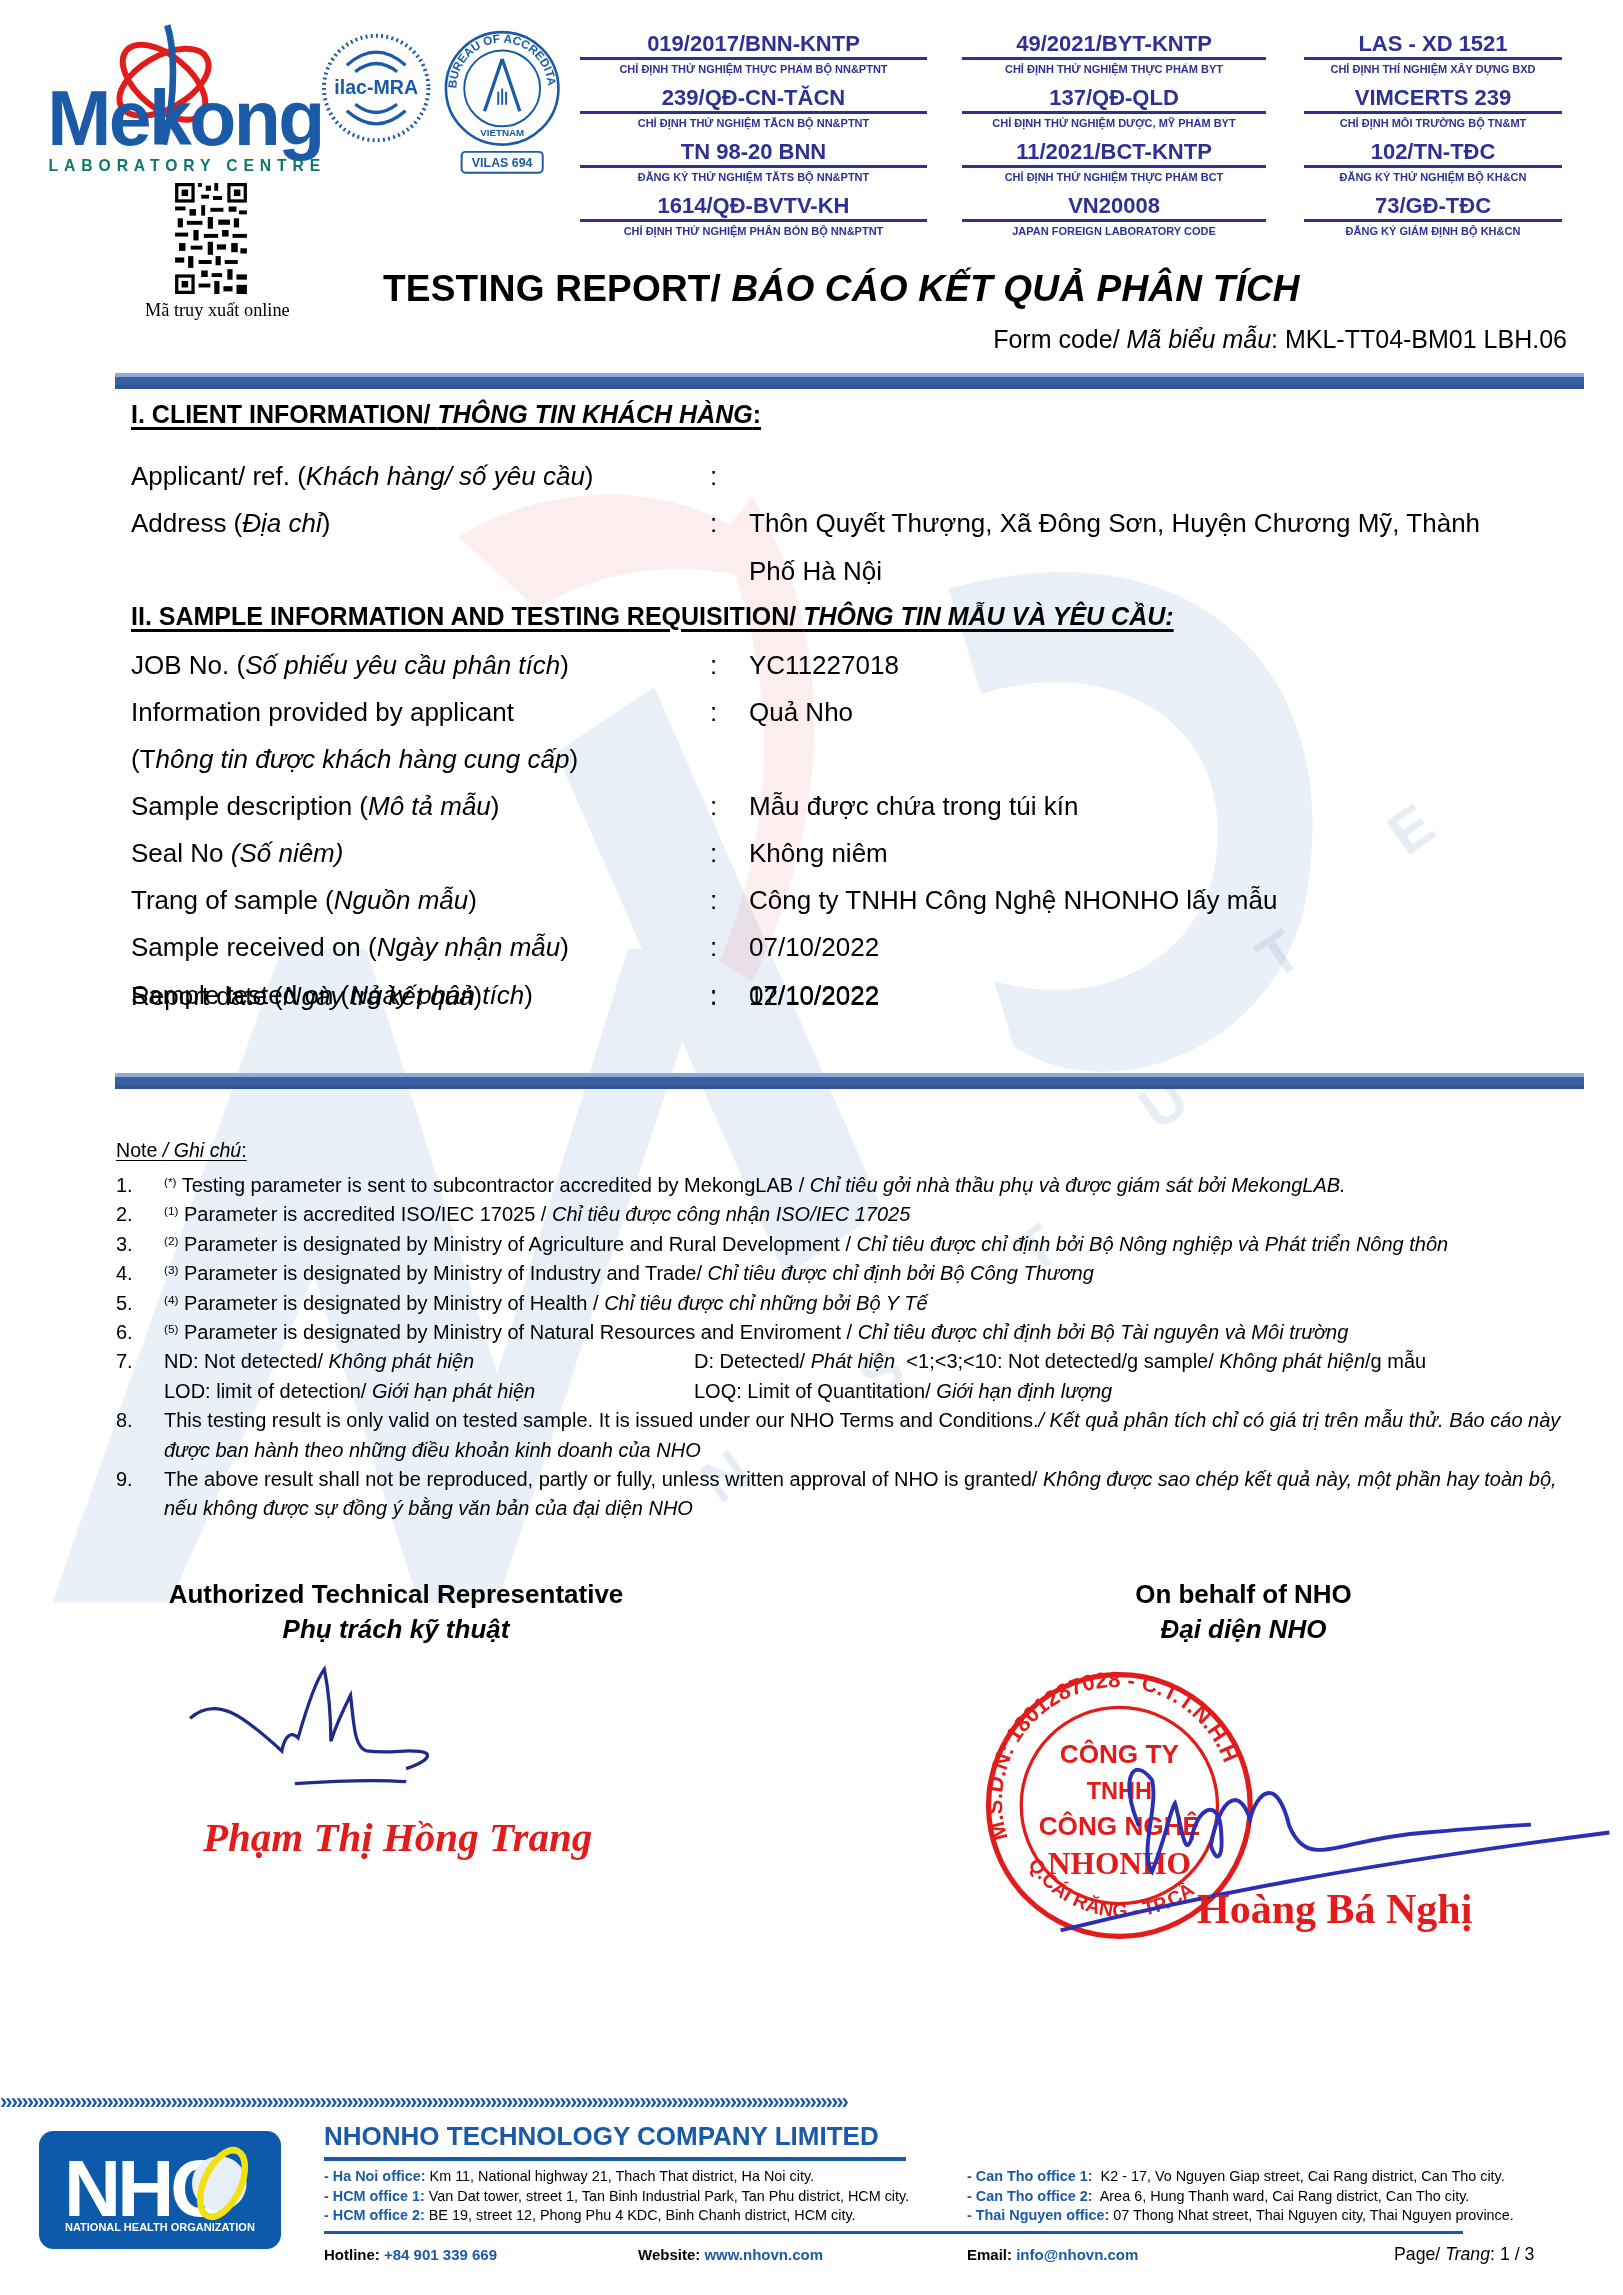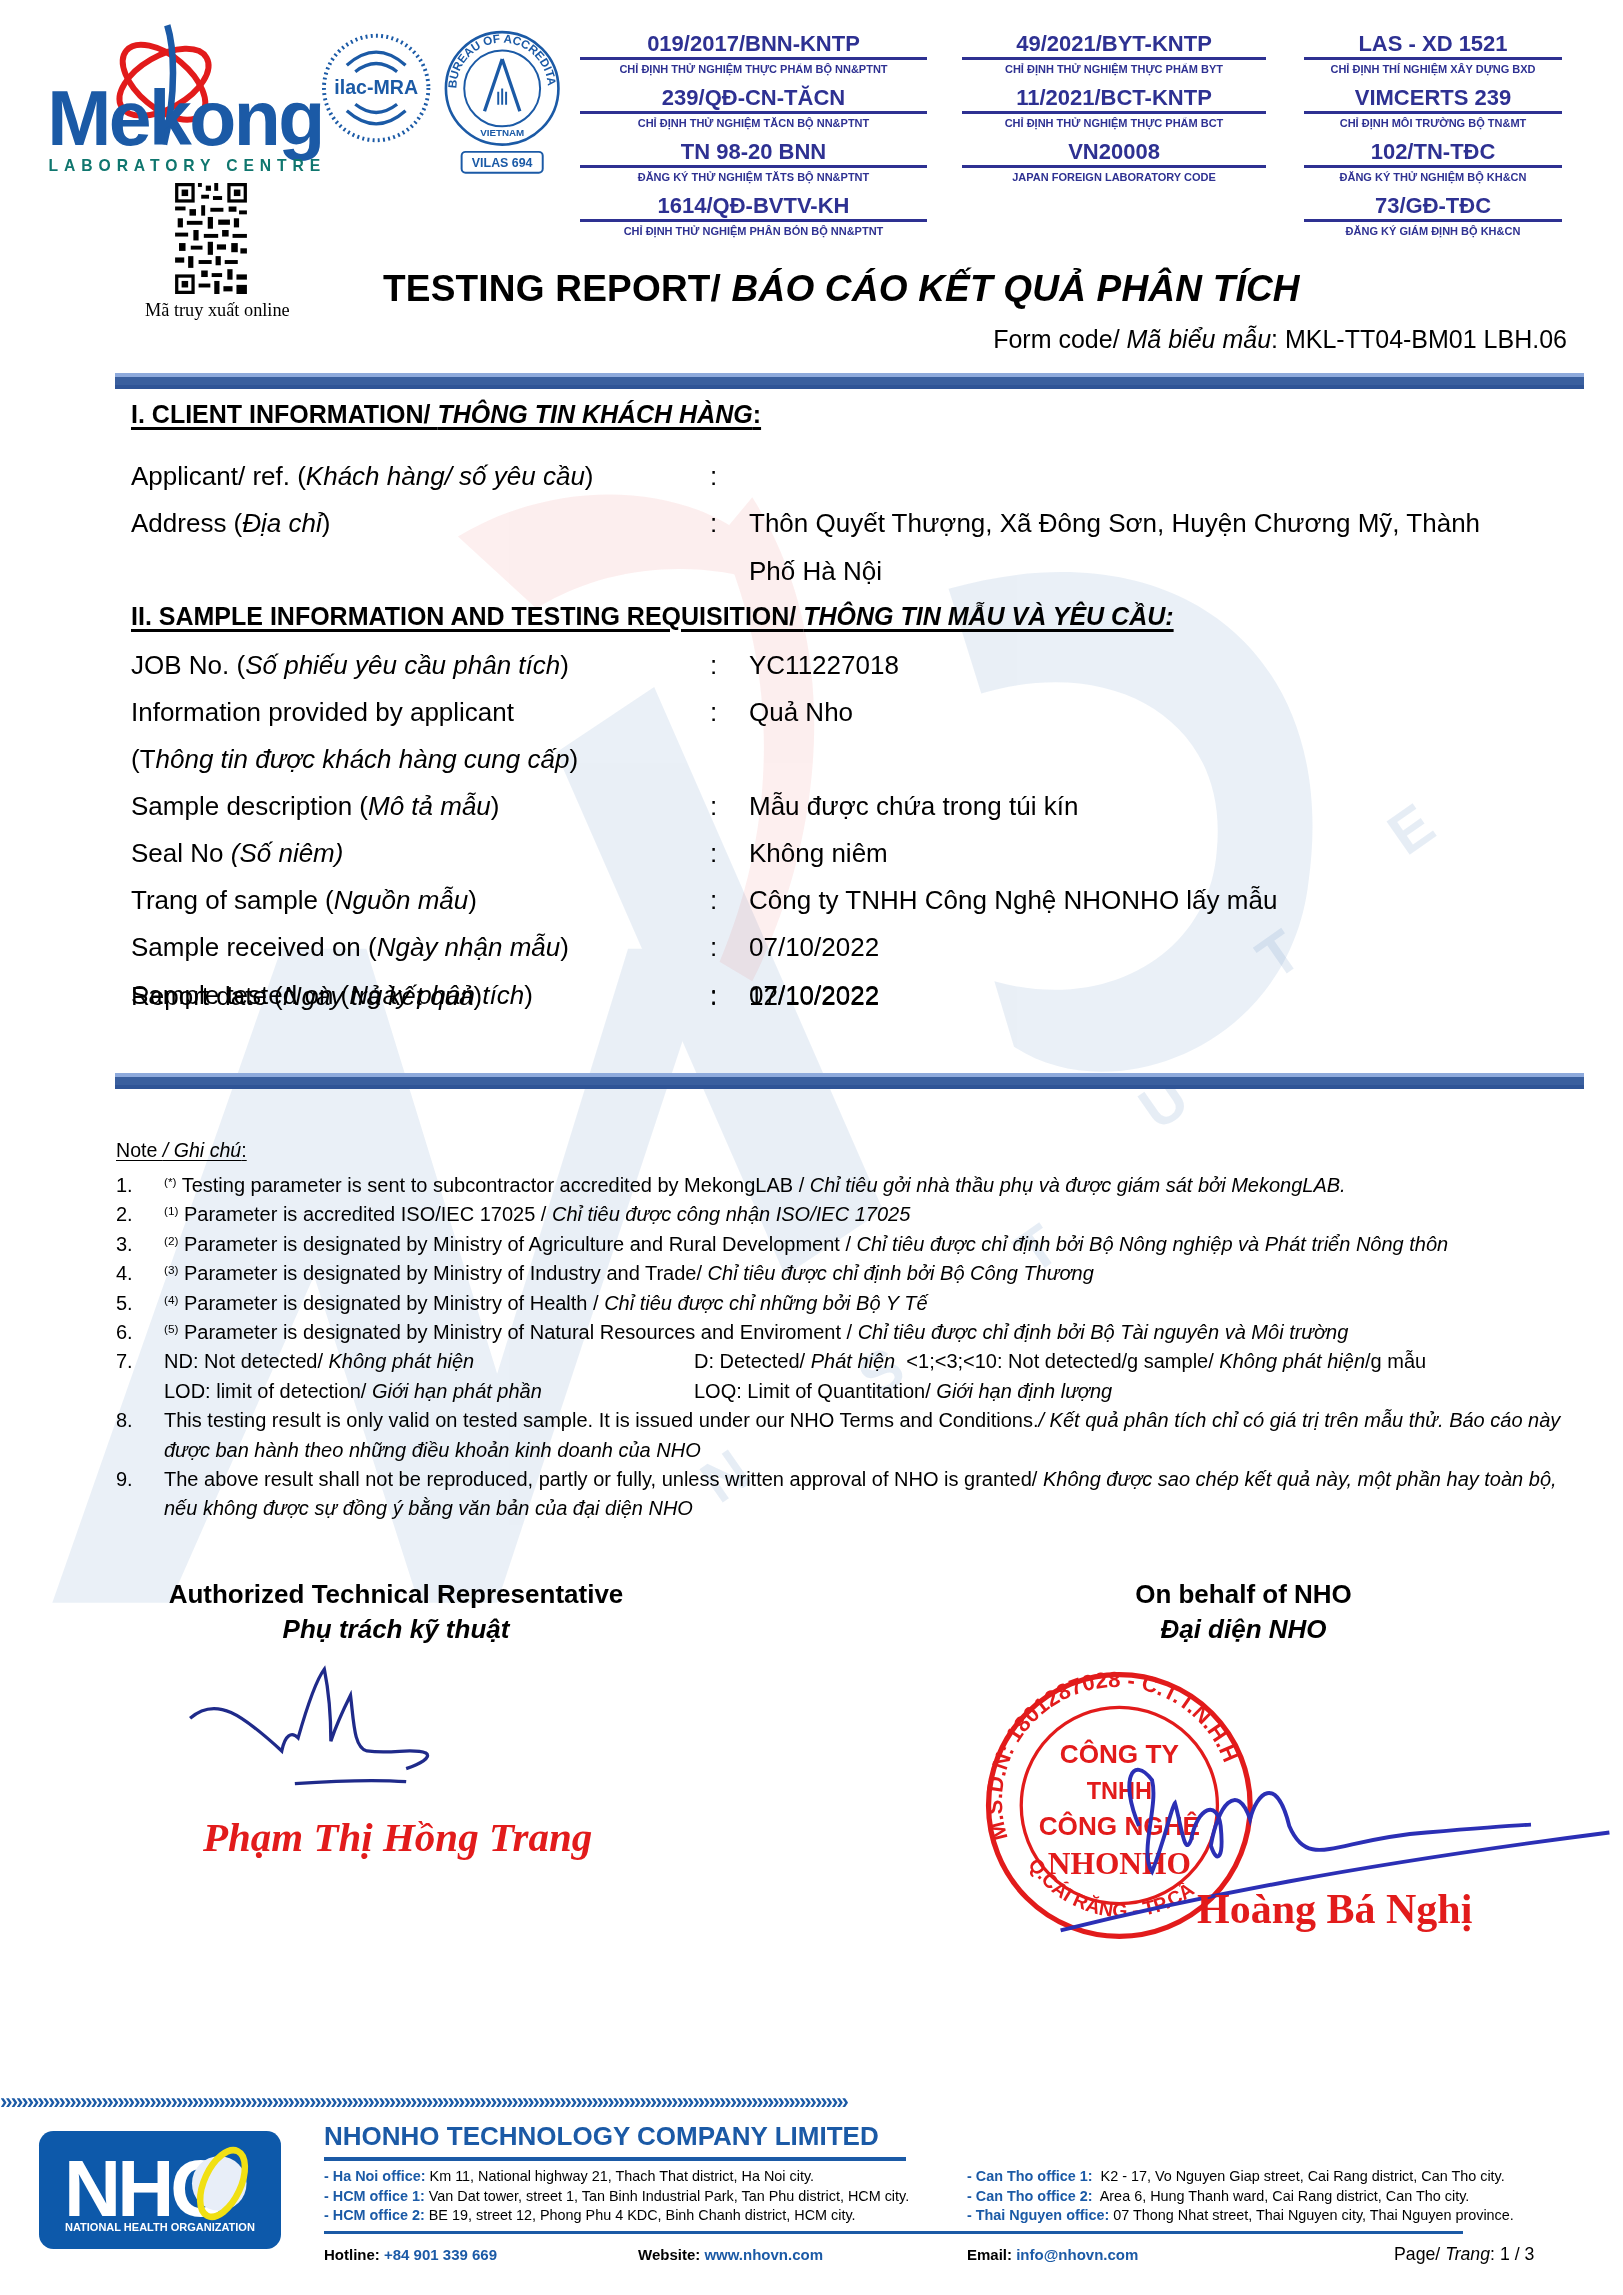--- a/index.html
+++ b/index.html
@@ -203,20 +203,25 @@
         <div class="acc-desc">CHỈ ĐỊNH THỬ NGHIỆM PHÂN BÓN BỘ NN&amp;PTNT</div>
       </div>
   </div>
   <div class="acc-col" style="left:962px;width:304px;">
     <div class="acc-item">
         <div class="acc-code">49/2021/BYT-KNTP</div>
         <div class="acc-rule"></div>
         <div class="acc-desc">CHỈ ĐỊNH THỬ NGHIỆM THỰC PHẨM BYT</div>
       </div>
     <div class="acc-item">
+        <div class="acc-code">137/QĐ-QLD</div>
+        <div class="acc-rule"></div>
+        <div class="acc-desc">CHỈ ĐỊNH THỬ NGHIỆM DƯỢC, MỸ PHẨM BYT</div>
+      </div>
+    <div class="acc-item">
         <div class="acc-code">11/2021/BCT-KNTP</div>
         <div class="acc-rule"></div>
         <div class="acc-desc">CHỈ ĐỊNH THỬ NGHIỆM THỰC PHẨM BCT</div>
       </div>
     <div class="acc-item">
         <div class="acc-code">VN20008</div>
         <div class="acc-rule"></div>
         <div class="acc-desc">JAPAN FOREIGN LABORATORY CODE</div>
       </div>
   </div>
@@ -326,21 +331,21 @@
   <div class="notes">
     <div class="note"><span class="num">1.</span><sup>(*)</sup><span> Testing parameter is sent to subcontractor accredited by MekongLAB / </span><i>Chỉ tiêu gởi nhà thầu phụ và được giám sát bởi MekongLAB.</i></div>
     <div class="note"><span class="num">2.</span><sup>(1)</sup><span> Parameter is accredited ISO/IEC 17025 / </span><i>Chỉ tiêu được công nhận ISO/IEC 17025</i></div>
     <div class="note"><span class="num">3.</span><sup>(2)</sup><span> Parameter is designated by Ministry of Agriculture and Rural Development / </span><i>Chỉ tiêu được chỉ định bởi Bộ Nông nghiệp và Phát triển Nông thôn</i></div>
     <div class="note"><span class="num">4.</span><sup>(3)</sup><span> Parameter is designated by Ministry of Industry and Trade/ </span><i>Chỉ tiêu được chỉ định bởi Bộ Công Thương</i></div>
     <div class="note"><span class="num">5.</span><sup>(4)</sup><span> Parameter is designated by Ministry of Health / </span><i>Chỉ tiêu được chỉ những bởi Bộ Y Tế</i></div>
     <div class="note"><span class="num">6.</span><sup>(5)</sup><span> Parameter is designated by Ministry of Natural Resources and Enviroment / </span><i>Chỉ tiêu được chỉ định bởi Bộ Tài nguyên và Môi trường</i></div>
     <div class="note">
       <span class="num">7.</span>
       <span class="tab1"><span>ND: Not detected/ </span><i>Không phát hiện</i></span><span>D: Detected/ </span><i>Phát hiện</i><span style="white-space:pre">  &lt;1;&lt;3;&lt;10: Not detected/g sample/ </span><i>Không phát hiện</i><span>/g mẫu</span><br>
-      <span class="tab1"><span>LOD: limit of detection/ </span><i>Giới hạn phát phần</i></span><span>LOQ: Limit of Quantitation/ </span><i>Giới hạn định lượng</i>
+      <span class="tab1"><span>LOD: limit of detection/ </span><i>Giới hạn phát hiện</i></span><span>LOQ: Limit of Quantitation/ </span><i>Giới hạn định lượng</i>
     </div>
     <div class="note"><span class="num">8.</span><span>This testing result is only valid on tested sample. It is issued under our NHO Terms and Conditions.</span><i>/ Kết quả phân tích chỉ có giá trị trên mẫu thử. Báo cáo này được ban hành theo những điều khoản kinh doanh của NHO</i></div>
     <div class="note"><span class="num">9.</span><span>The above result shall not be reproduced, partly or fully, unless written approval of NHO is granted/ </span><i>Không được sao chép kết quả này, một phần hay toàn bộ, nếu không được sự đồng ý bằng văn bản của đại diện NHO</i></div>
   </div>
 
   <div class="sig-head" style="left:157px;top:1577px;width:478px;">
     <div>Authorized Technical Representative</div>
     <div><i>Phụ trách kỹ thuật</i></div>
   </div>
   <svg class="abs" style="left:177px;top:1656px;" width="275" height="131" viewBox="0 0 420 200">

